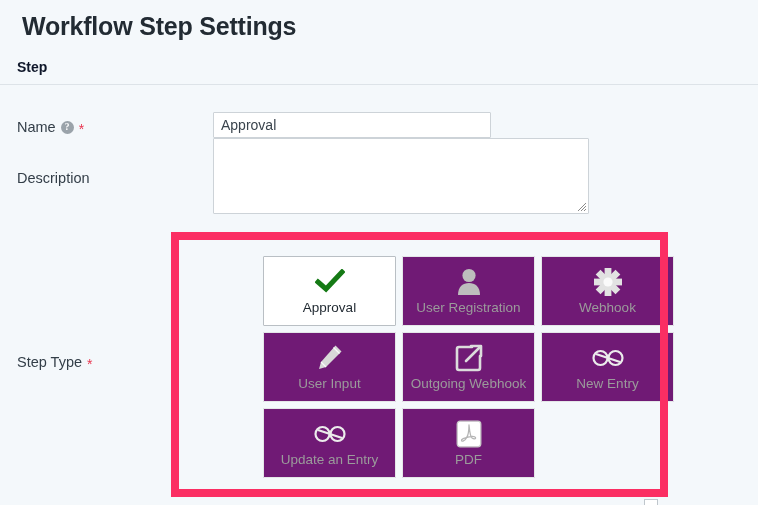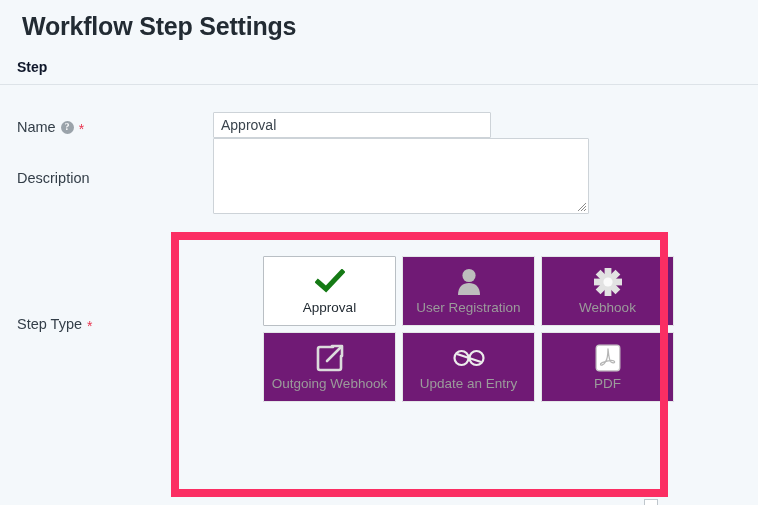--- a/index.html
+++ b/index.html
@@ -256,41 +256,61 @@
             <rect x="10.6" y="0" width="6.8" height="28" transform="rotate(45 14 14)"></rect>
             <rect x="0" y="10.6" width="28" height="6.8" transform="rotate(45 14 14)"></rect>
           </g>
           <circle cx="14" cy="14" r="4.6" fill="#fafafa"></circle>
         </svg>
       </div>
       <div class="tile-label">Webhook</div>
     </div>
 
 
+    <div class="type-tile">
+      <div class="tile-icon">
+        <svg width="27" height="27" viewBox="0 0 27 27">
+          <path d="M19.5 1.5 L25.5 7.5 L10 23 L3 25 L5 18 Z" fill="#d8d8d8"></path>
+          <path d="M5 18 L10 23" stroke="#fafafa" stroke-width="1.3"></path>
+          <path d="M17.5 3.5 L23.5 9.5" stroke="#fafafa" stroke-width="1.3"></path>
+        </svg>
+      </div>
+      <div class="tile-label">User Input</div>
+    </div>
 
     <div class="type-tile">
       <div class="tile-icon">
         <svg width="28" height="28" viewBox="0 0 28 28">
           <path d="M17 3 H4 C2.9 3 2 3.9 2 5 V24 C2 25.1 2.9 26 4 26 H23 C24.1 26 25 25.1 25 24 V12" fill="none" stroke="#dcdcdc" stroke-width="2.6" stroke-linecap="round"></path>
           <path d="M11 17 L25 3" fill="none" stroke="#dcdcdc" stroke-width="2.6" stroke-linecap="round"></path>
           <path d="M16 2 H26 V12" fill="none" stroke="#dcdcdc" stroke-width="2.6" stroke-linecap="round" stroke-linejoin="round"></path>
         </svg>
       </div>
       <div class="tile-label">Outgoing Webhook</div>
     </div>
 
-
     <div class="type-tile">
       <div class="tile-icon">
         <svg width="32" height="20" viewBox="0 0 32 20">
           <circle cx="8.5" cy="10" r="7" fill="none" stroke="#ececec" stroke-width="2.2"></circle>
           <circle cx="23.5" cy="10" r="7" fill="none" stroke="#ececec" stroke-width="2.2"></circle>
           <path d="M4 6 L28 14" stroke="#ececec" stroke-width="2.2" fill="none"></path>
         </svg>
       </div>
+      <div class="tile-label">New Entry</div>
+    </div>
+
+    <div class="type-tile">
+      <div class="tile-icon">
+        <svg width="32" height="20" viewBox="0 0 32 20">
+          <circle cx="8.5" cy="10" r="7" fill="none" stroke="#ececec" stroke-width="2.2"></circle>
+          <circle cx="23.5" cy="10" r="7" fill="none" stroke="#ececec" stroke-width="2.2"></circle>
+          <path d="M4 6 L28 14" stroke="#ececec" stroke-width="2.2" fill="none"></path>
+        </svg>
+      </div>
       <div class="tile-label">Update an Entry</div>
     </div>
 
     <div class="type-tile">
       <div class="tile-icon">
         <svg width="26" height="28" viewBox="0 0 26 28">
           <rect x="1.2" y="1.2" width="23.6" height="25.6" rx="3" fill="#ffffff" stroke="#c9c9c9" stroke-width="1.3"></rect>
           <path d="M13 5 C13 11 13 14 10.5 18 C8.5 21 6 22 5.5 20.5 C5 19 8 18 13 16.8
                    C16.5 16 19 16.3 19.5 17.6 C20 19 18 19.5 16 18 C14 16.5 13.5 10 13 5 Z" fill="none" stroke="#b5b5b5" stroke-width="1.3" stroke-linejoin="round"></path>
         </svg>

